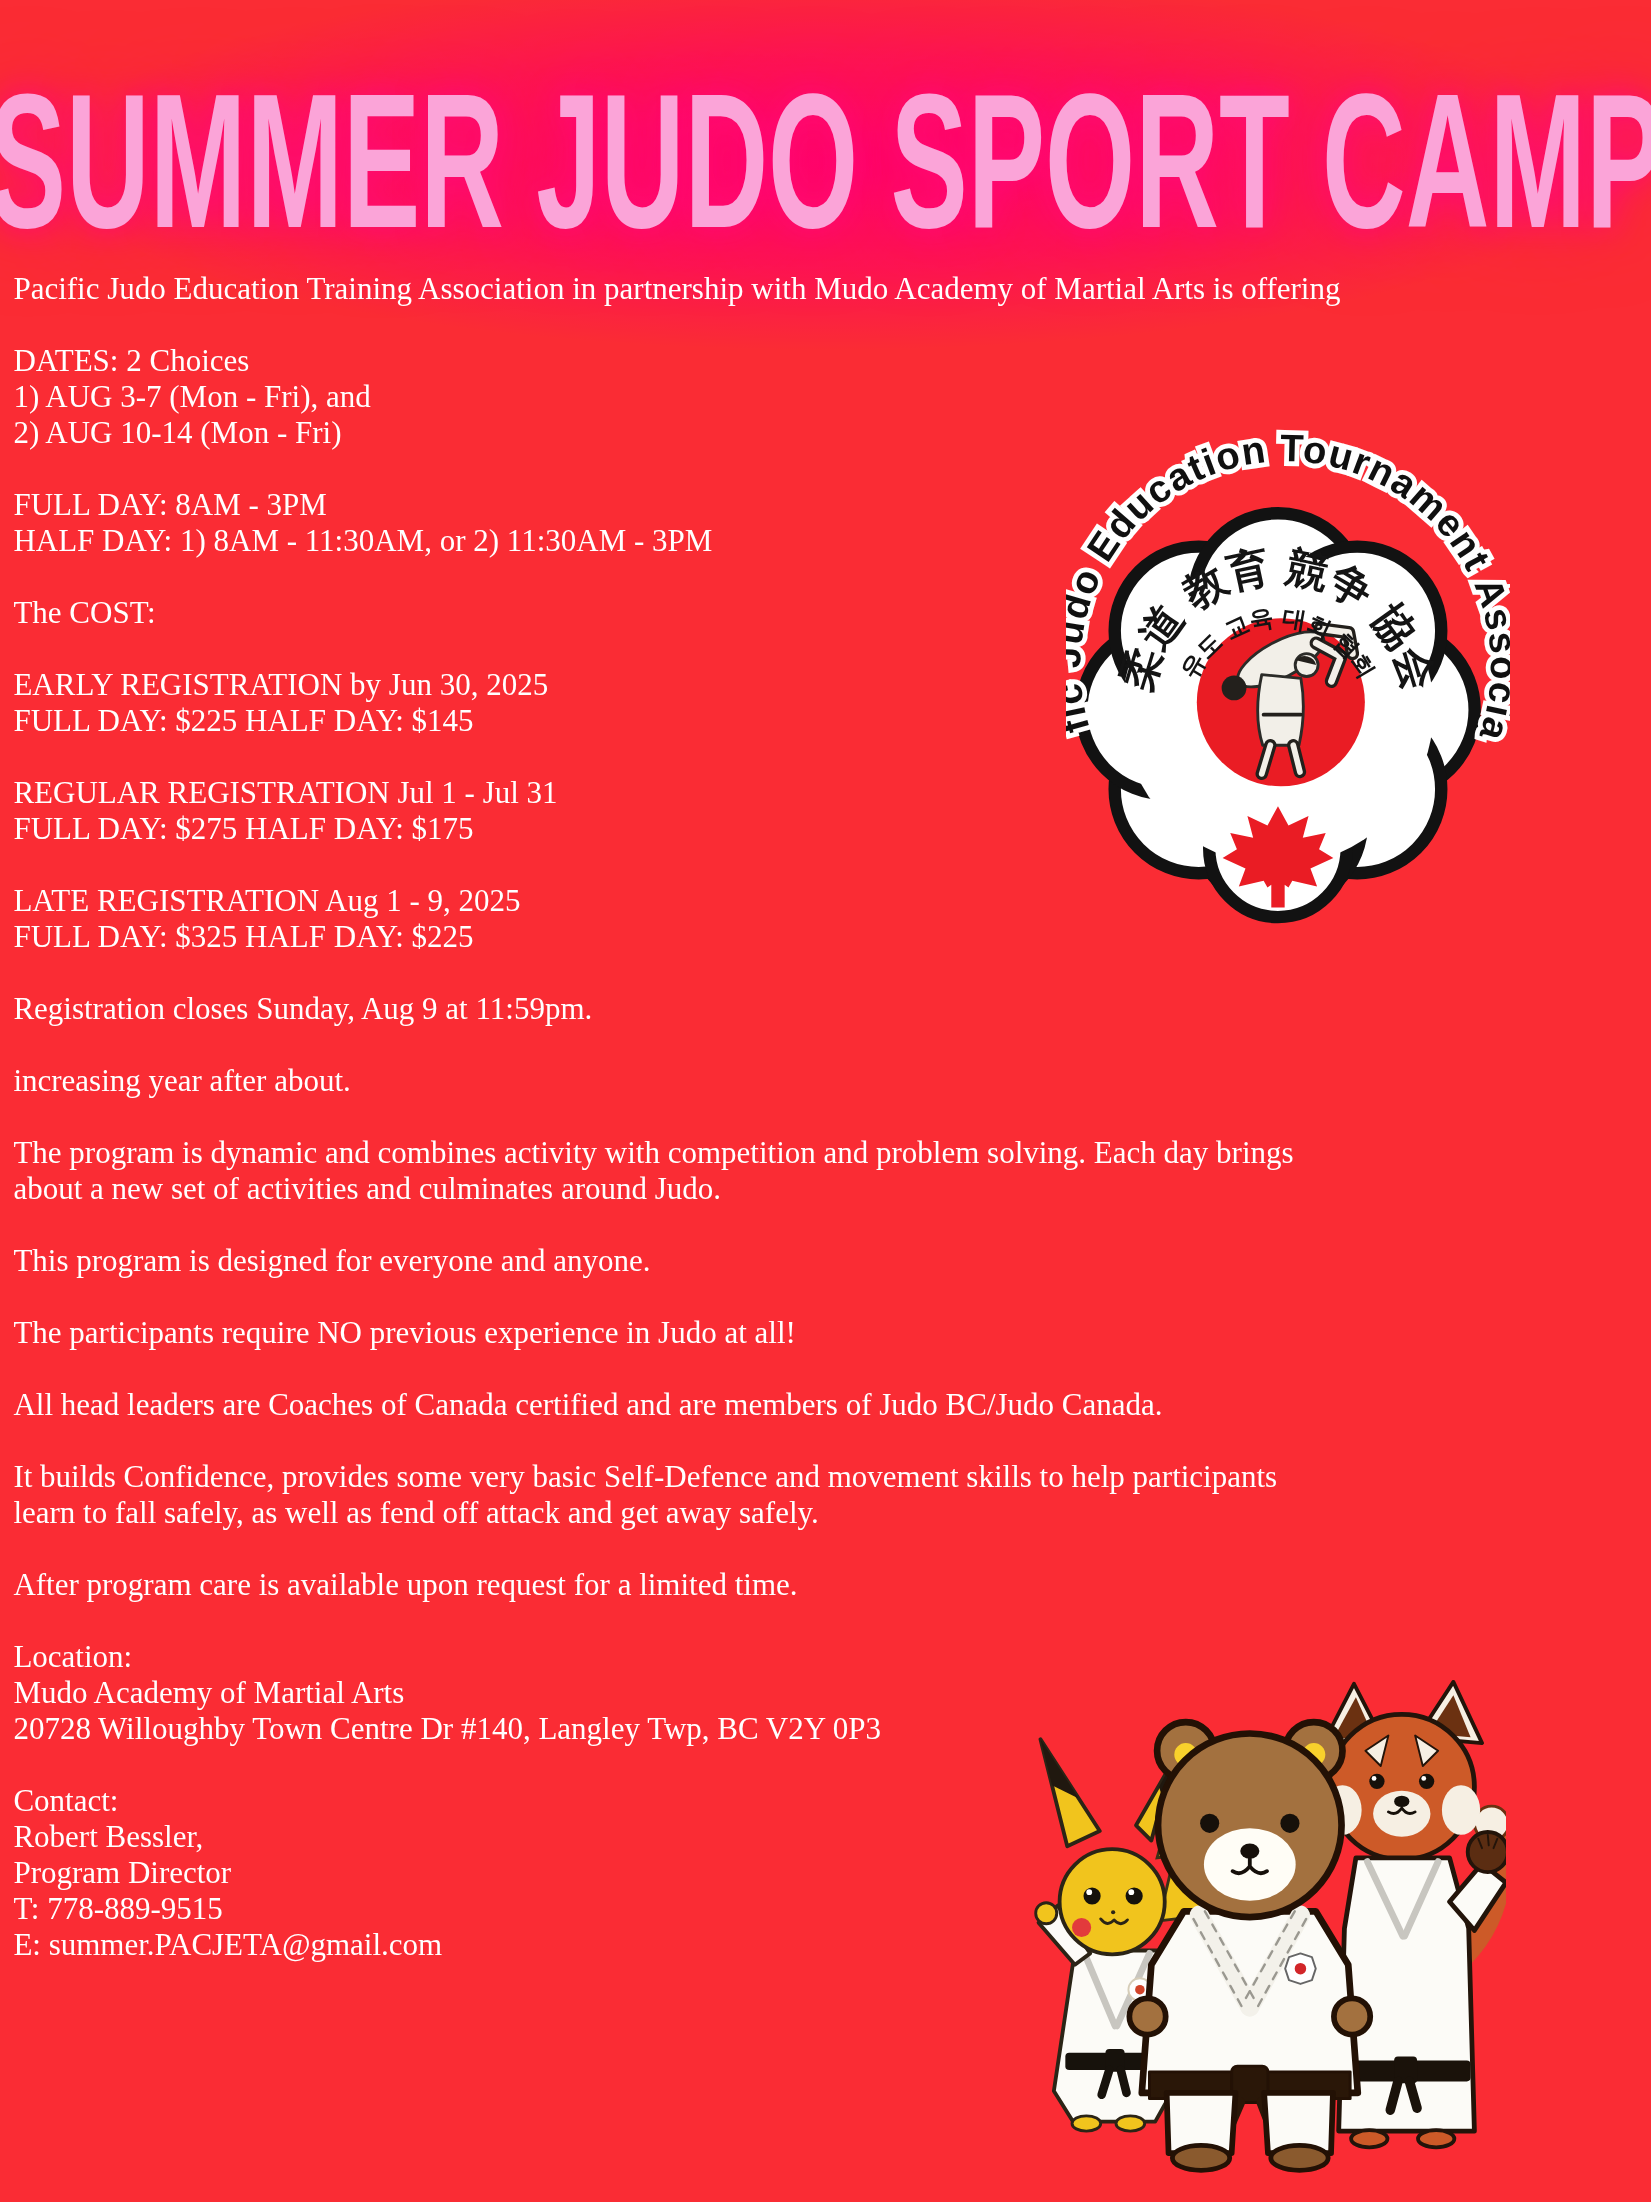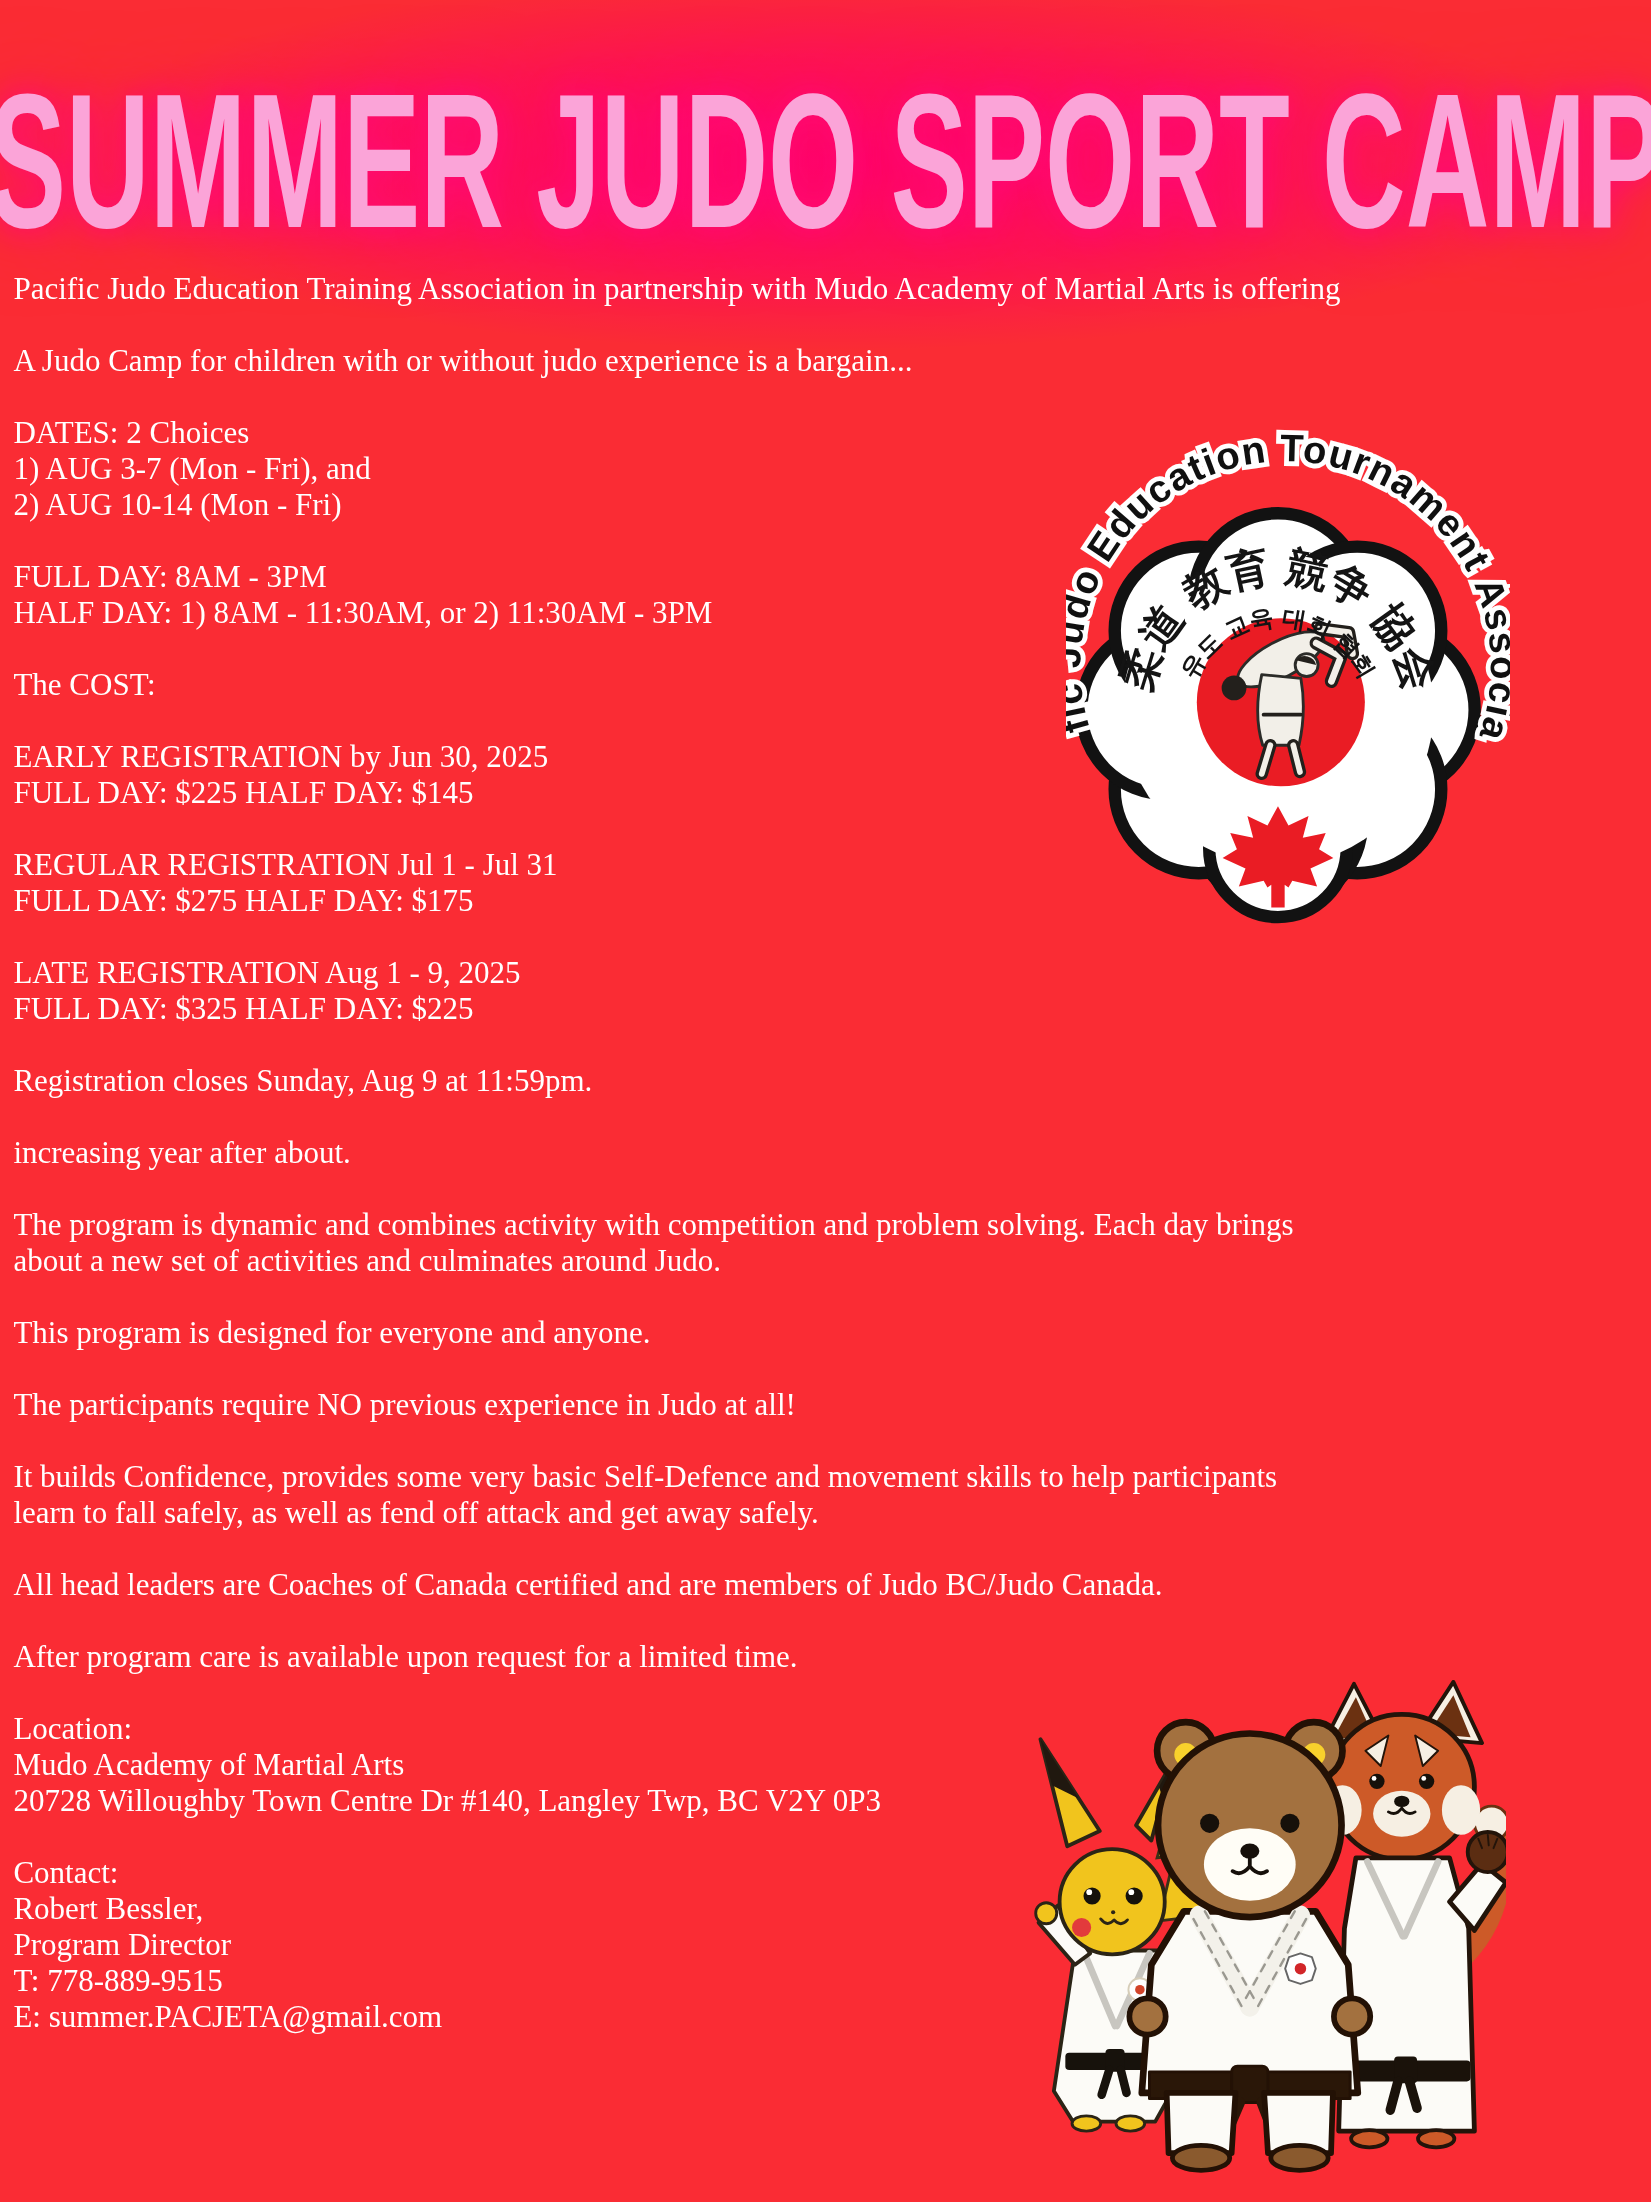--- a/index.html
+++ b/index.html
@@ -41,23 +41,20 @@
   <div class="title-glow"></div>
   <div class="title-wrap">
     <div class="title">SUMMER JUDO SPORT CAMP</div>
   </div>
 
   <div class="body-text">
     <p>
       <span class="ln">Pacific Judo Education Training Association in partnership with Mudo Academy of Martial Arts is offering</span>
     </p>
     <p>
-      <span class="ln">A Judo Camp for children with or without judo experience is a bargain...</span>
-    </p>
-    <p>
       <span class="ln">DATES: 2 Choices</span>
       <span class="ln">1) AUG 3-7 (Mon - Fri), and</span>
       <span class="ln">2) AUG 10-14 (Mon - Fri)</span>
     </p>
     <p>
       <span class="ln">FULL DAY: 8AM - 3PM</span>
       <span class="ln">HALF DAY: 1) 8AM - 11:30AM, or 2) 11:30AM - 3PM</span>
     </p>
     <p>
       <span class="ln">The COST:</span>
@@ -84,25 +81,25 @@
       <span class="ln">The program is dynamic and combines activity with competition and problem solving. Each day brings</span>
       <span class="ln">about a new set of activities and culminates around Judo.</span>
     </p>
     <p>
       <span class="ln">This program is designed for everyone and anyone.</span>
     </p>
     <p>
       <span class="ln">The participants require NO previous experience in Judo at all!</span>
     </p>
     <p>
+      <span class="ln">All head leaders are Coaches of Canada certified and are members of Judo BC/Judo Canada.</span>
+    </p>
+    <p>
       <span class="ln">It builds Confidence, provides some very basic Self-Defence and movement skills to help participants</span>
       <span class="ln">learn to fall safely, as well as fend off attack and get away safely.</span>
-    </p>
-    <p>
-      <span class="ln">All head leaders are Coaches of Canada certified and are members of Judo BC/Judo Canada.</span>
     </p>
     <p>
       <span class="ln">After program care is available upon request for a limited time.</span>
     </p>
     <p>
       <span class="ln">Location:</span>
       <span class="ln">Mudo Academy of Martial Arts</span>
       <span class="ln">20728 Willoughby Town Centre Dr #140, Langley Twp, BC V2Y 0P3</span>
     </p>
     <p>

